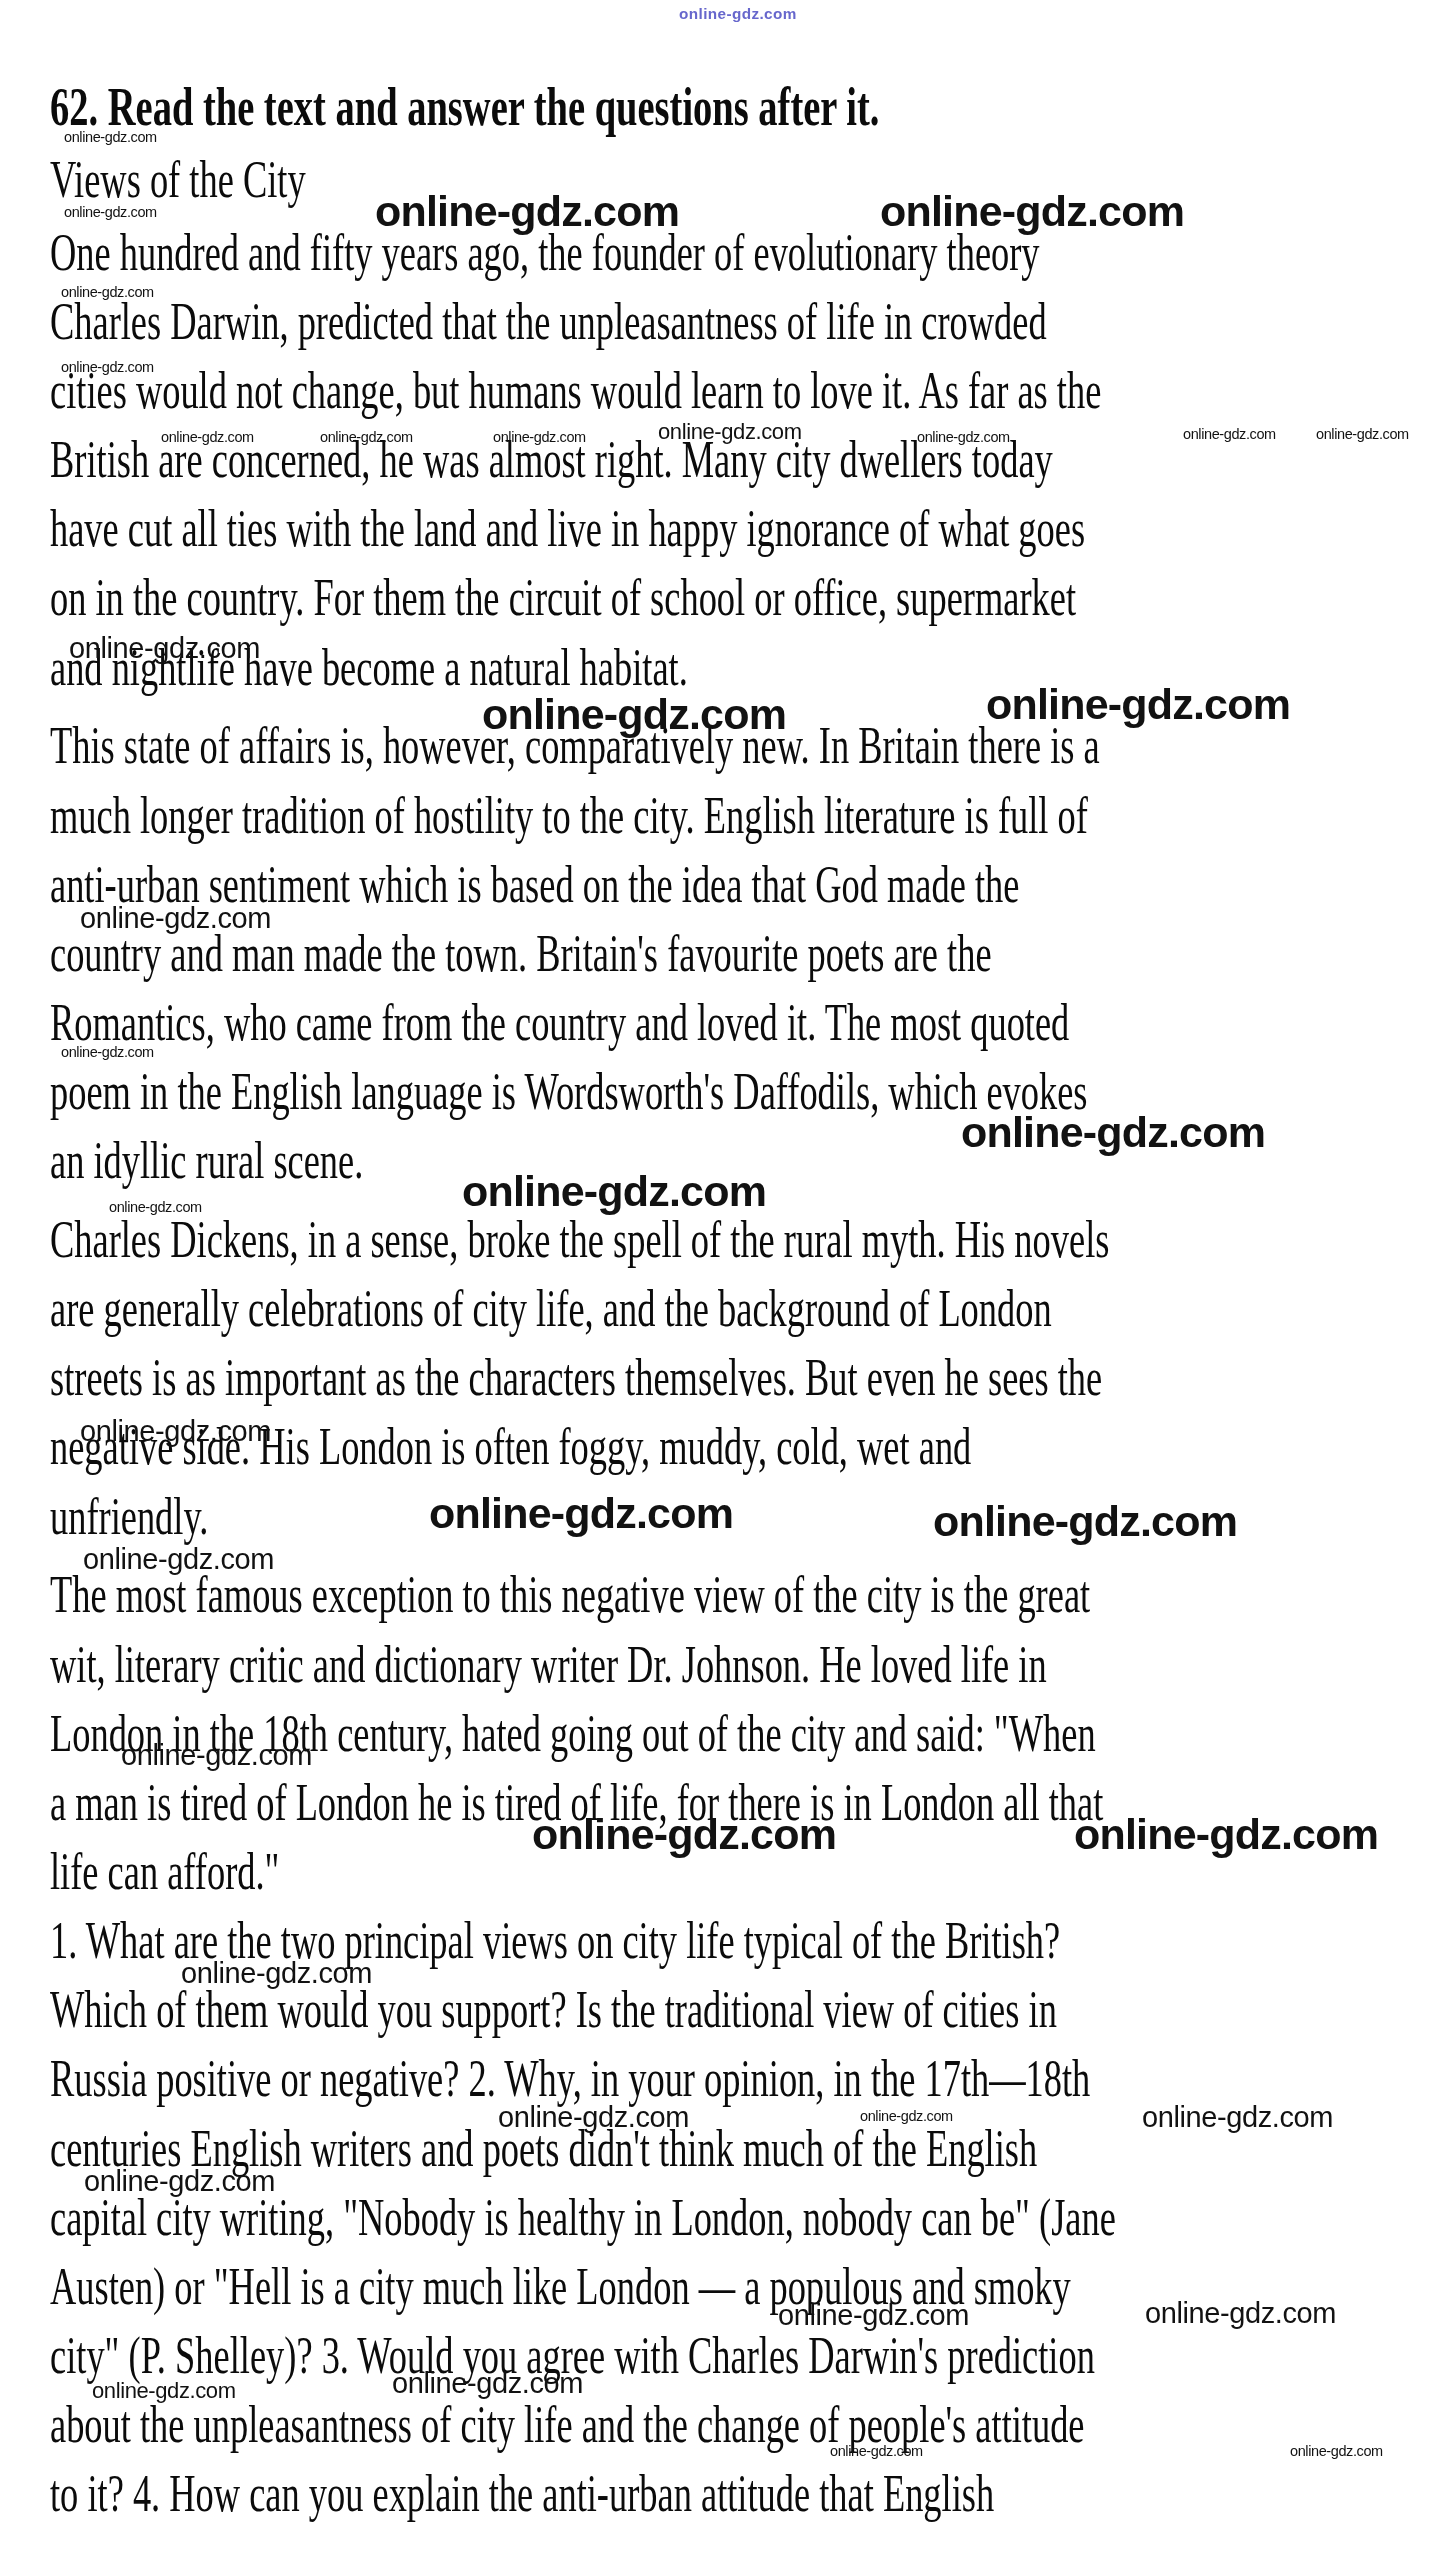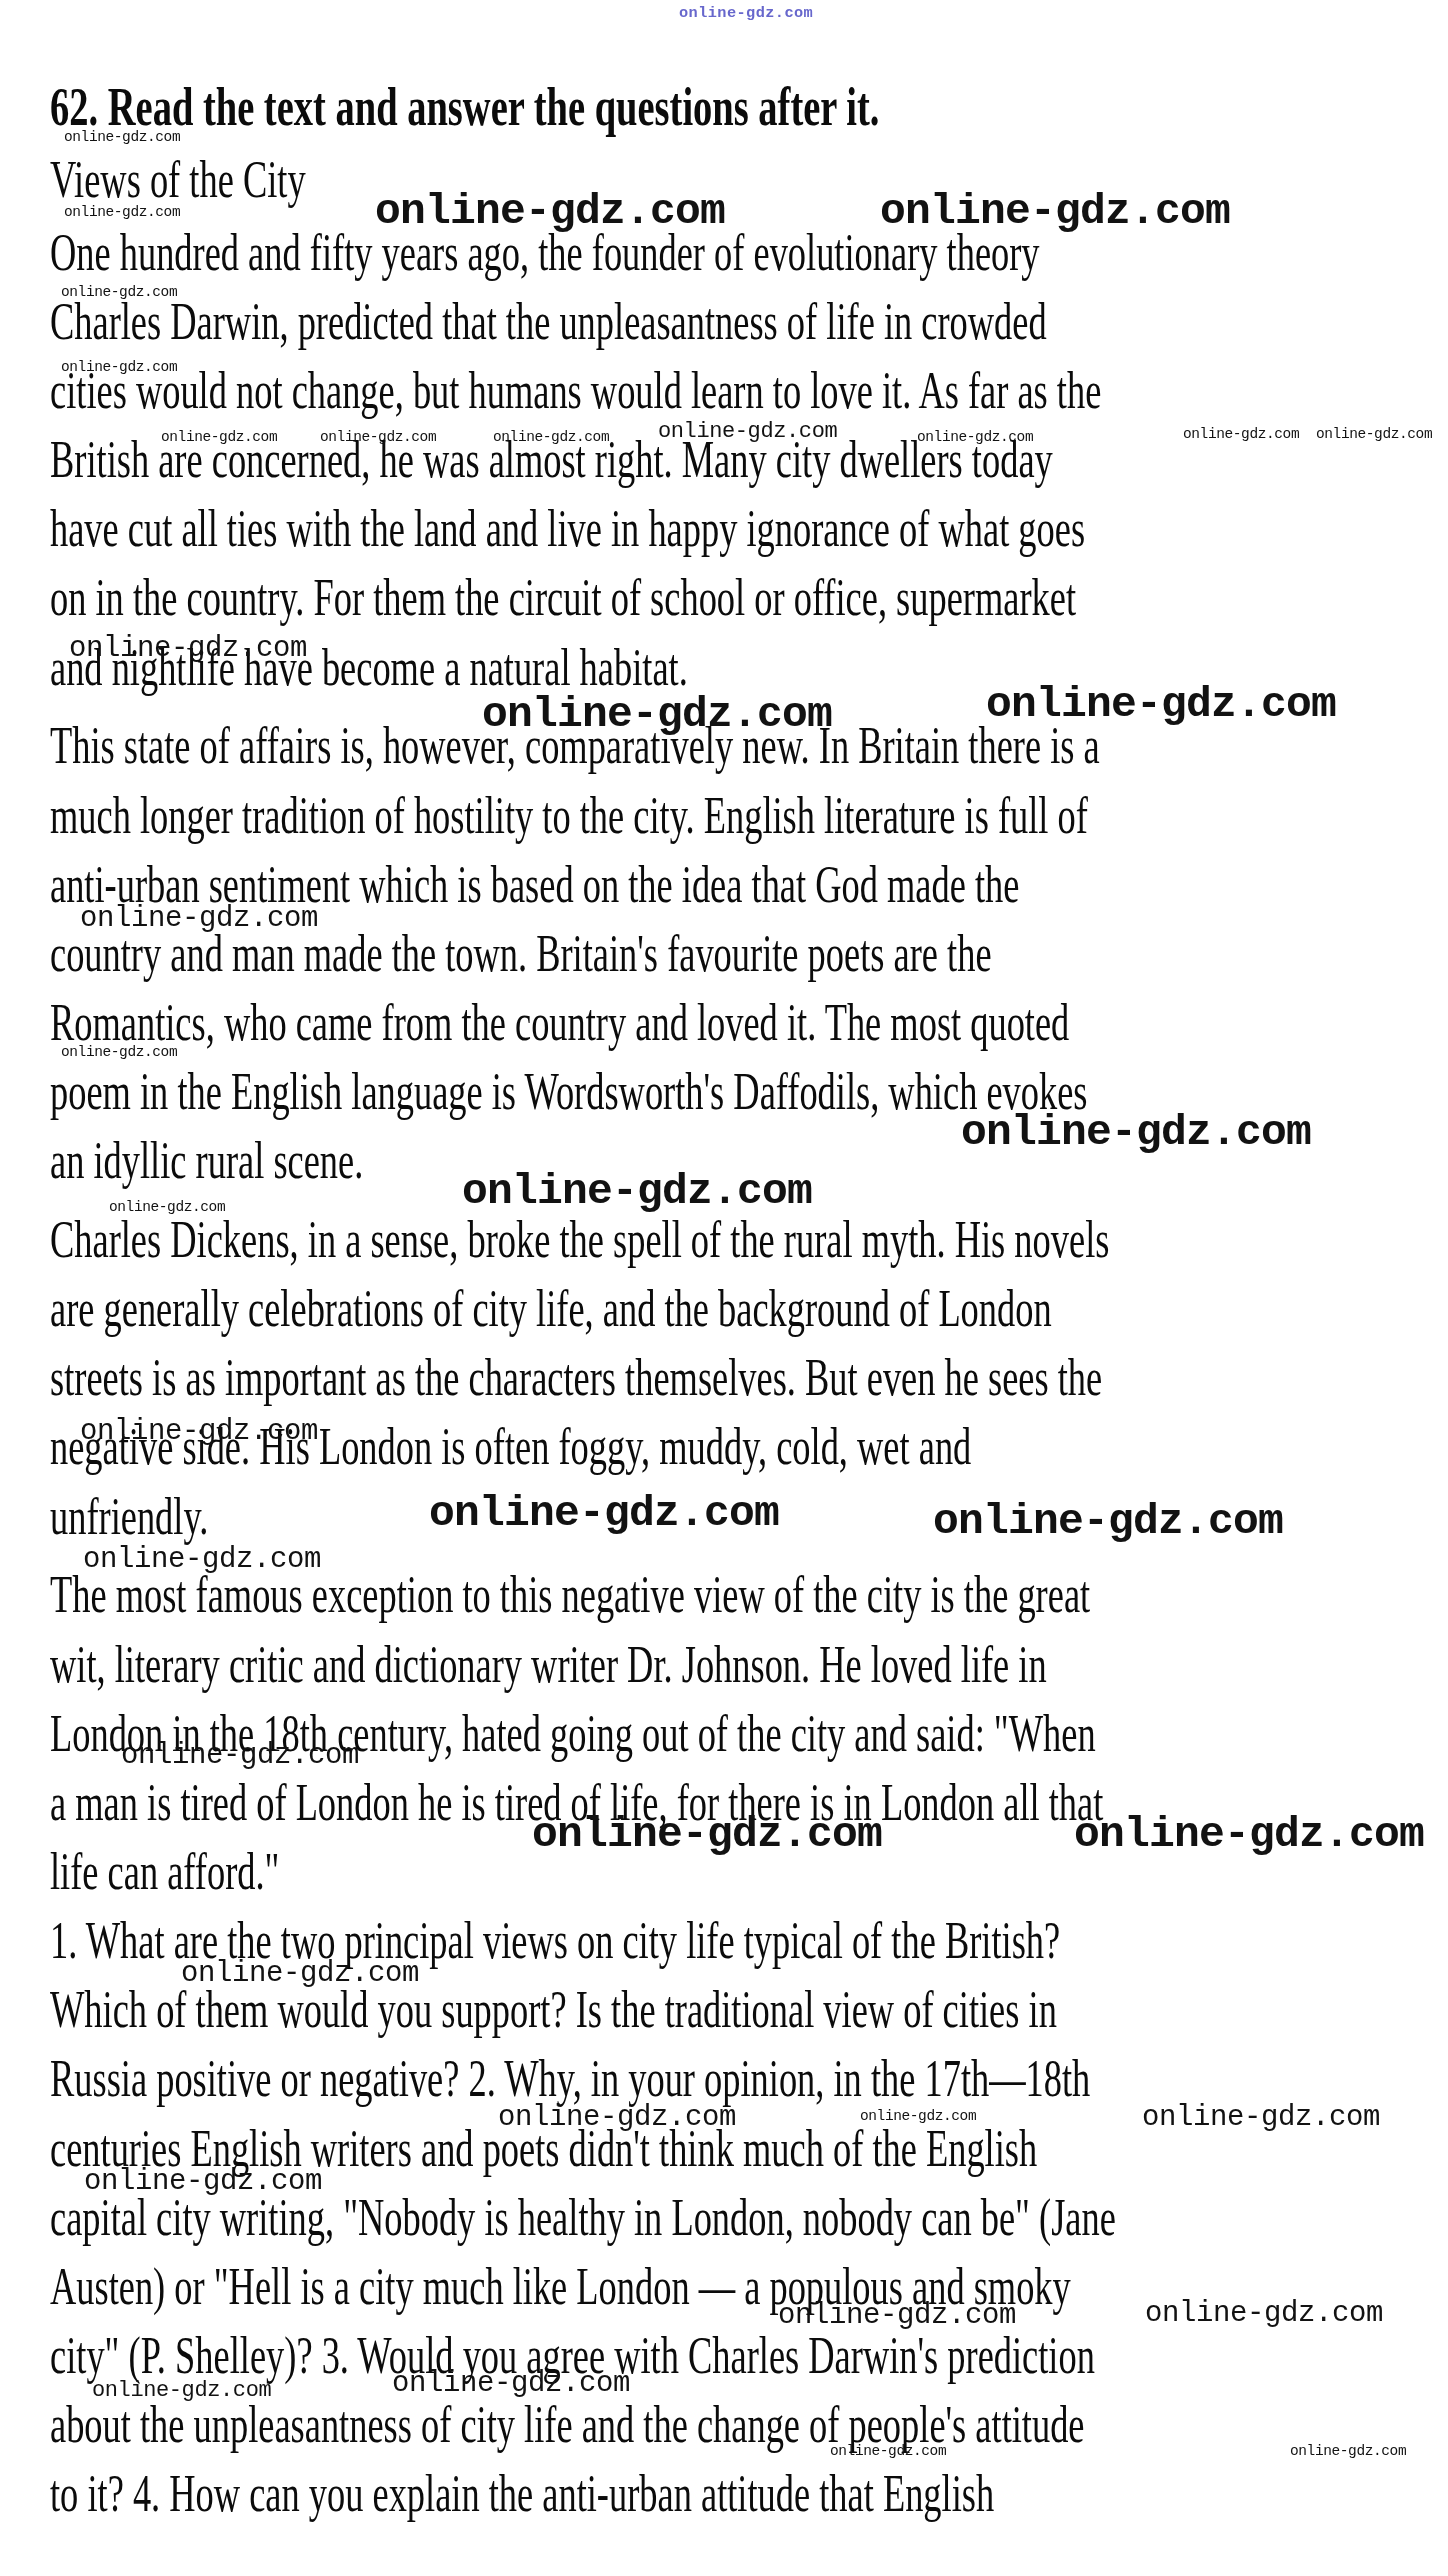--- a/index.html
+++ b/index.html
@@ -21,21 +21,21 @@
     transform:scaleX(0.70);
     transform-origin:left top;
   }
   .tline.title{
     font-weight:bold;
     font-size:55px;
   }
   .wm{
     position:absolute;
     white-space:nowrap;
-    font-family:Liberation Mono, monospace;
+    font-family:Liberation Sans, sans-serif;
     color:#121212;
     line-height:1;
     letter-spacing:-0.4px;
   }
   .wm.tiny{ font-size:14.5px; }
   .wm.small2{ font-size:22px; }
   .wm.medium{ font-size:29px; }
   .wm.big{ font-size:43px; font-weight:bold; letter-spacing:-0.8px; }
   .wm.blue{
     font-size:15.3px;

